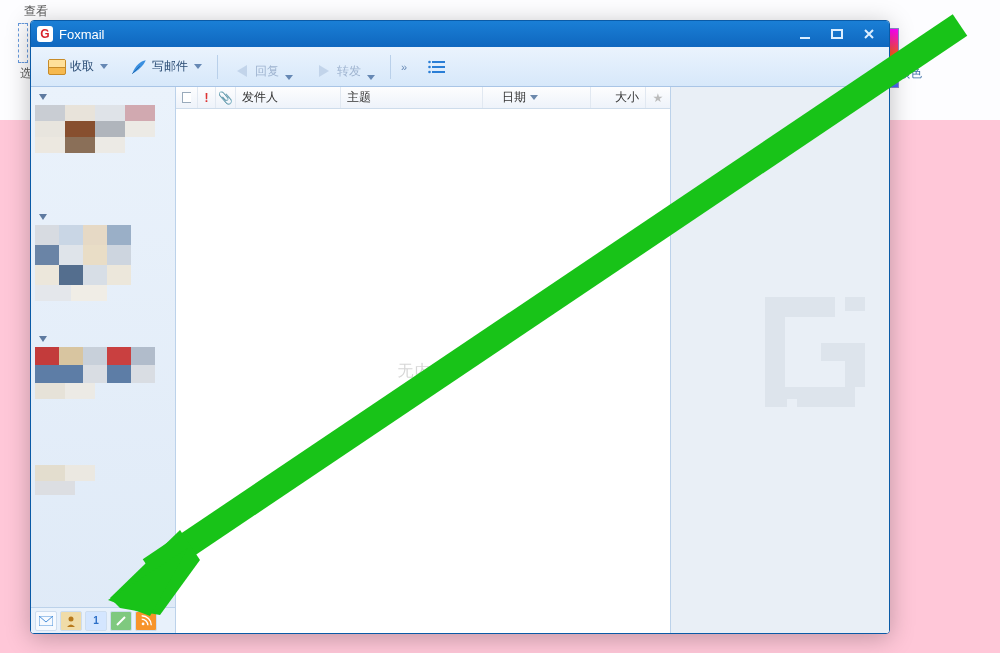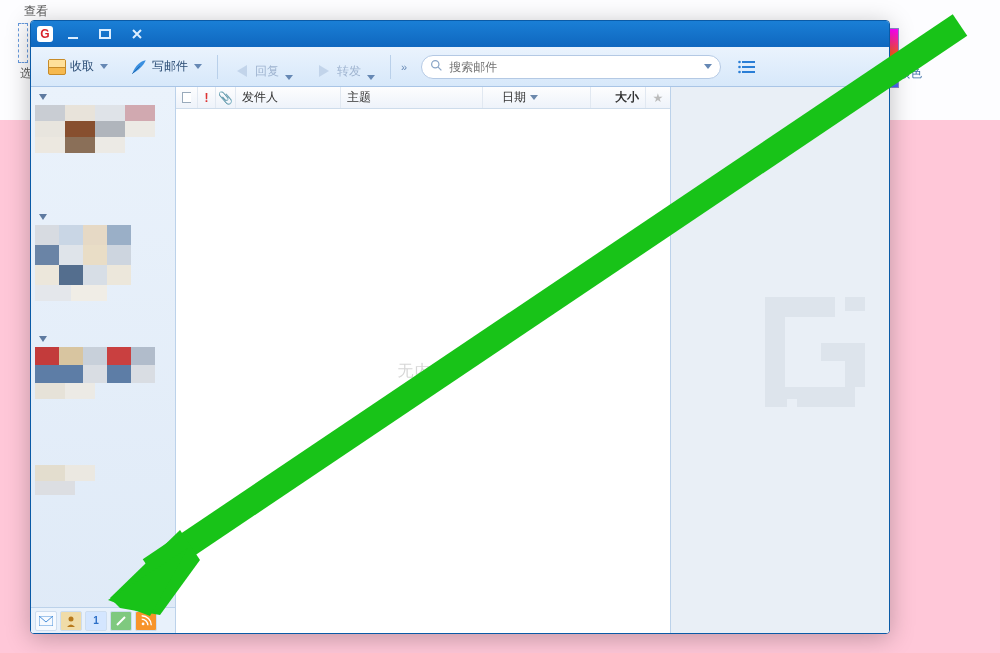--- a/index.html
+++ b/index.html
@@ -131,21 +131,21 @@
     border-bottom:1px solid #cedceb; display:flex; align-items:center;
     font-size:12px; color:#333;
   }
   .col { padding:0 6px; border-right:1px solid #e1e8f1; height:100%; display:flex; align-items:center; gap:4px; }
   .col.check { width:22px; justify-content:center; }
   .col.flag { width:18px; justify-content:center; color:#d33; font-weight:bold; }
   .col.attach { width:20px; justify-content:center; color:#888; }
   .col.sender { width:105px; }
   .col.subject { flex:1;font-family:Liberation Mono, monospace; }
   .col.date { width:95px;margin-left:13px; }
-  .col.size { width:55px; justify-content:flex-end;font-weight:bold; }
+  .col.size { width:55px; justify-content:flex-end; }
   .col.star { width:24px; justify-content:center; color:#bbb; border-right:none;}
   .sort-caret { width:0;height:0;border-left:4px solid transparent;border-right:4px solid transparent;border-top:5px solid #6b88ac;}
   .list-body {
     flex:1; display:flex; align-items:center; justify-content:center;
     color:#d6d6d6; font-size:16px; letter-spacing:1px;
   }
 
   .preview-pane {
     flex:1; background:#e9eff6; position:relative;
   }
@@ -166,20 +166,21 @@
 <div class="bg-pink"></div>
 <span class="bg-label1">查看</span>
 <div class="bg-dashed"></div>
 <span class="bg-label2">选</span>
 <div class="bg-gradient-strip"></div>
 <span class="bg-label3">颜色</span>
 
 <div class="window">
   <div class="titlebar">
     <div class="logo">G</div>
+    <div class="title">Foxmail</div>
     <div class="win-controls">
       <div class="win-btn">
         <svg width="12" height="12">
             <rect x="1" y="9" width="10" height="2" fill="currentColor"></rect>
           </svg>
       </div>
       <div class="win-btn">
         <svg width="12" height="12">
             <rect x="1" y="2" width="10" height="8" fill="none" stroke="currentColor" stroke-width="2"></rect>
           </svg>
@@ -220,30 +221,20 @@
     </div>
     <div class="tool-btn disabled">
       <span class="tool-ico">
           <span class="arrow-right"></span>
         </span>
       <span>转发</span>
       <span class="drop-caret"></span>
     </div>
     <div class="tool-sep"></div>
     <div class="tool-chevrons">»</div>
-    <div class="searchbox">
-      <span>
-        <svg width="13" height="13" viewBox="0 0 16 16">
-            <circle cx="6.5" cy="6.5" r="4.5" fill="none" stroke="#8aa5c6" stroke-width="1.5"></circle>
-            <line x1="10" y1="10" x2="14" y2="14" stroke="#8aa5c6" stroke-width="1.5"></line>
-          </svg>
-      </span>
-      <input type="text" placeholder="搜索邮件" style="">
-      <span class="search-drop"></span>
-    </div>
     <div class="list-toggle">
       <svg width="18" height="14" viewBox="0 0 18 14">
           <g stroke="#2a7ed6" stroke-width="2">
             <line x1="4" y1="2" x2="17" y2="2"></line>
             <line x1="4" y1="7" x2="17" y2="7"></line>
             <line x1="4" y1="12" x2="17" y2="12"></line>
           </g>
           <g fill="#2a7ed6">
             <circle cx="1.5" cy="2" r="1.3"></circle>
             <circle cx="1.5" cy="7" r="1.3"></circle>

